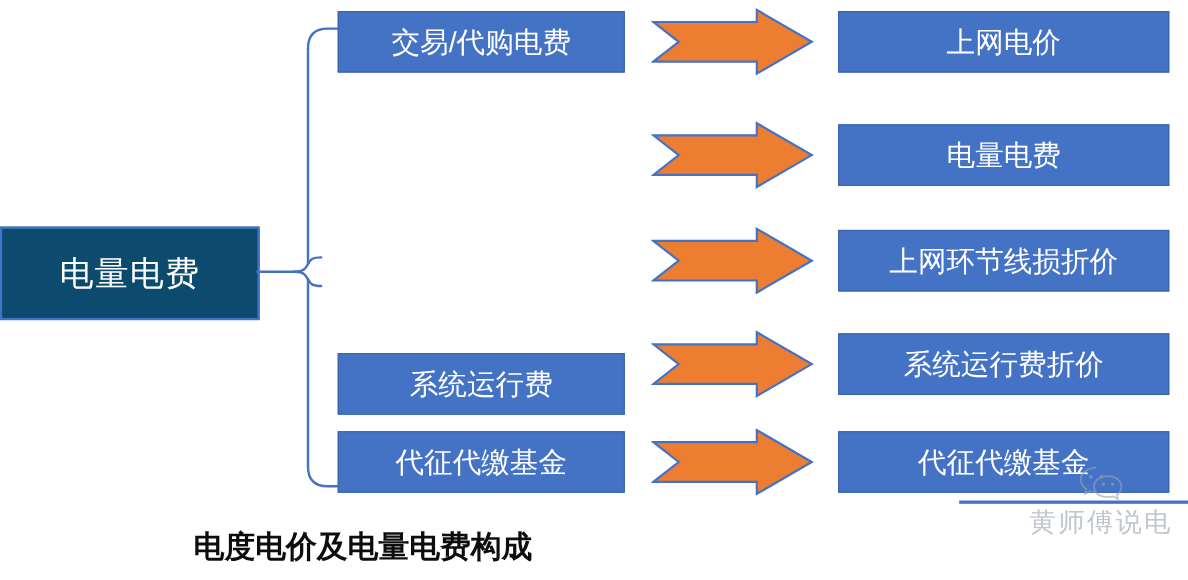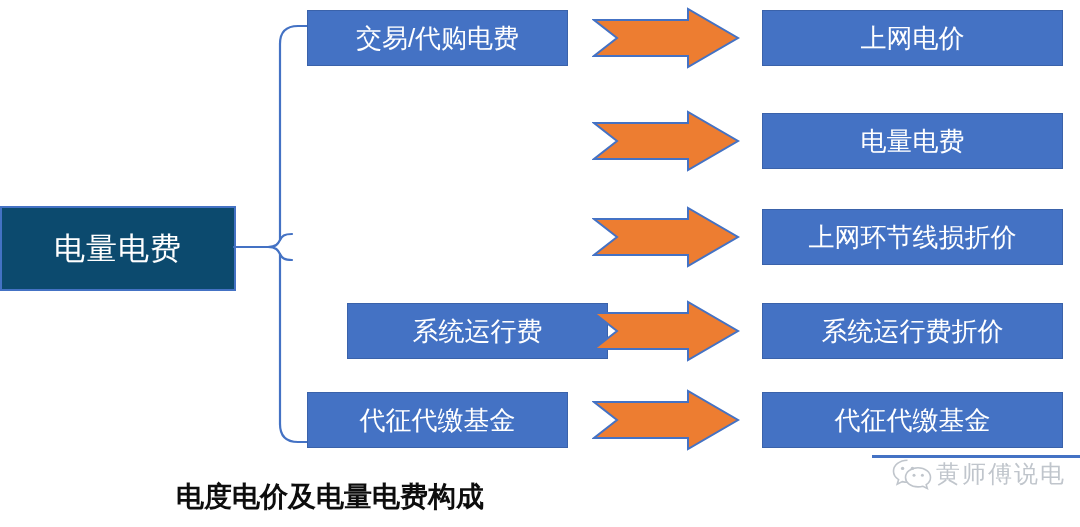--- a/index.html
+++ b/index.html
@@ -113,20 +113,21 @@
 
   
   .watermark {
     position: absolute;
     right: 14px;
     bottom: 36px;
     display: flex;
     align-items: center;
     gap: 3px;
     opacity: 0.62;
+    flex-direction: column;
   }
   .watermark .wm-text {
     font-size: 24px;
     color: #9aa3ad;
     letter-spacing: 2px;
     white-space: nowrap;
   }
   .wm-icon { display: block; }
 
   .top-rule {
@@ -181,21 +182,21 @@
     <span class="label">电量电费</span>
   </div>
 
   <svg class="arrow" style="top:206px;" viewBox="0 0 148 62" xmlns="http://www.w3.org/2000/svg">
     <polygon points="2,13 96,13 96,2 146,31 96,60 96,49 2,49 25,31" fill="#ED7D31" stroke="#4472C4" stroke-width="2"></polygon>
   </svg>
   <div class="price-box" style="top:209px;">
     <span class="label">上网环节线损折价</span>
   </div>
 
-  <div class="fee-box" style="top:303px;margin-left:40px;">
+  <div class="fee-box" style="top:321px;">
     <span class="label">系统运行费</span>
   </div>
   <svg class="arrow" style="top:300px;" viewBox="0 0 148 62" xmlns="http://www.w3.org/2000/svg">
     <polygon points="2,13 96,13 96,2 146,31 96,60 96,49 2,49 25,31" fill="#ED7D31" stroke="#4472C4" stroke-width="2"></polygon>
   </svg>
   <div class="price-box" style="top:303px;">
     <span class="label">系统运行费折价</span>
   </div>
 
   <div class="fee-box" style="top:392px;">

